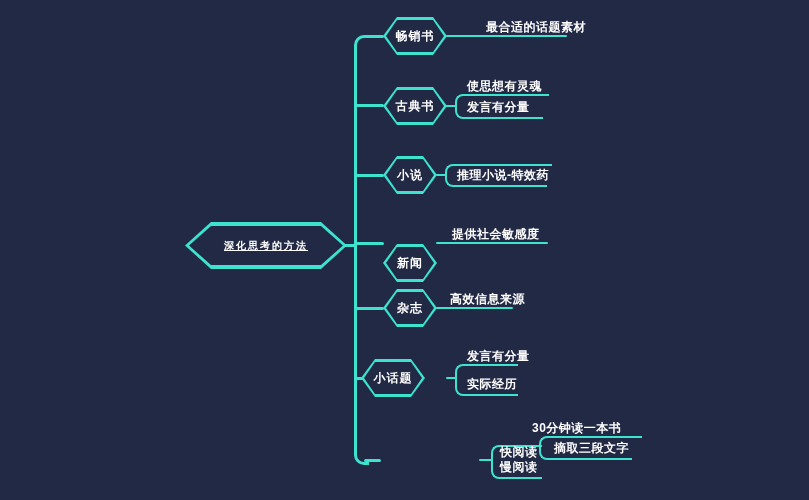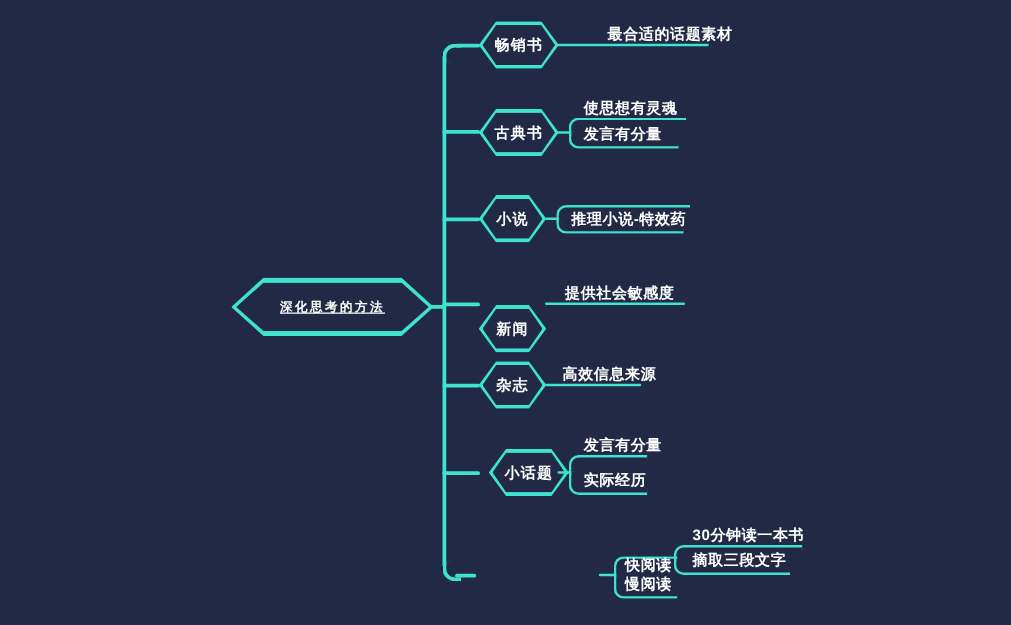--- a/index.html
+++ b/index.html
@@ -102,32 +102,32 @@
   </div>
   <div class="line leaf-line" style="left:436px;top:242px;width:112px;"></div>
   <span class="leaf-text" style="left:452px;top:226px;">提供社会敏感度</span>
 
   <div class="hex hex-s" style="left:383px;top:289px;width:54px;">
     <span class="lbl">杂志</span>
   </div>
   <div class="line leaf-line" style="left:436px;top:307px;width:77px;"></div>
   <span class="leaf-text" style="left:450px;top:291px;">高效信息来源</span>
 
-  <div class="hex hex-s" style="left:391px;top:359px;width:64px;">
+  <div class="hex hex-s" style="left:361px;top:359px;width:64px;">
     <span class="lbl">小话题</span>
   </div>
   <div class="line leaf-line" style="left:446px;top:377px;width:10px;"></div>
   <div class="elbow-up" style="left:455px;top:364px;width:61px;height:15px;"></div>
   <div class="elbow-down" style="left:455px;top:377px;width:61px;height:17px;"></div>
   <span class="leaf-text" style="left:467px;top:348px;">发言有分量</span>
   <span class="leaf-text" style="left:467px;top:376px;">实际经历</span>
 
   <div class="line leaf-line" style="left:479px;top:459px;width:13px;"></div>
   <div class="elbow-up" style="left:491px;top:445px;width:49px;height:15px;"></div>
   <div class="elbow-down" style="left:491px;top:459px;width:49px;height:18px;"></div>
   <span class="leaf-text" style="left:500px;top:429px;margin-top:15px;">快阅读</span>
   <span class="leaf-text" style="left:500px;top:459px;">慢阅读</span>
   <div class="elbow-up" style="left:539px;top:436px;width:101px;height:11px;"></div>
   <div class="elbow-down" style="left:539px;top:446px;width:91px;height:12px;"></div>
-  <span class="leaf-text" style="left:554px;top:420px;text-align:center;">30分钟读一本书</span>
+  <span class="leaf-text" style="left:532px;top:420px;text-align:center;">30分钟读一本书</span>
   <span class="leaf-text" style="left:554px;top:440px;">摘取三段文字</span>
 
 </div>
 
 </body></html>

